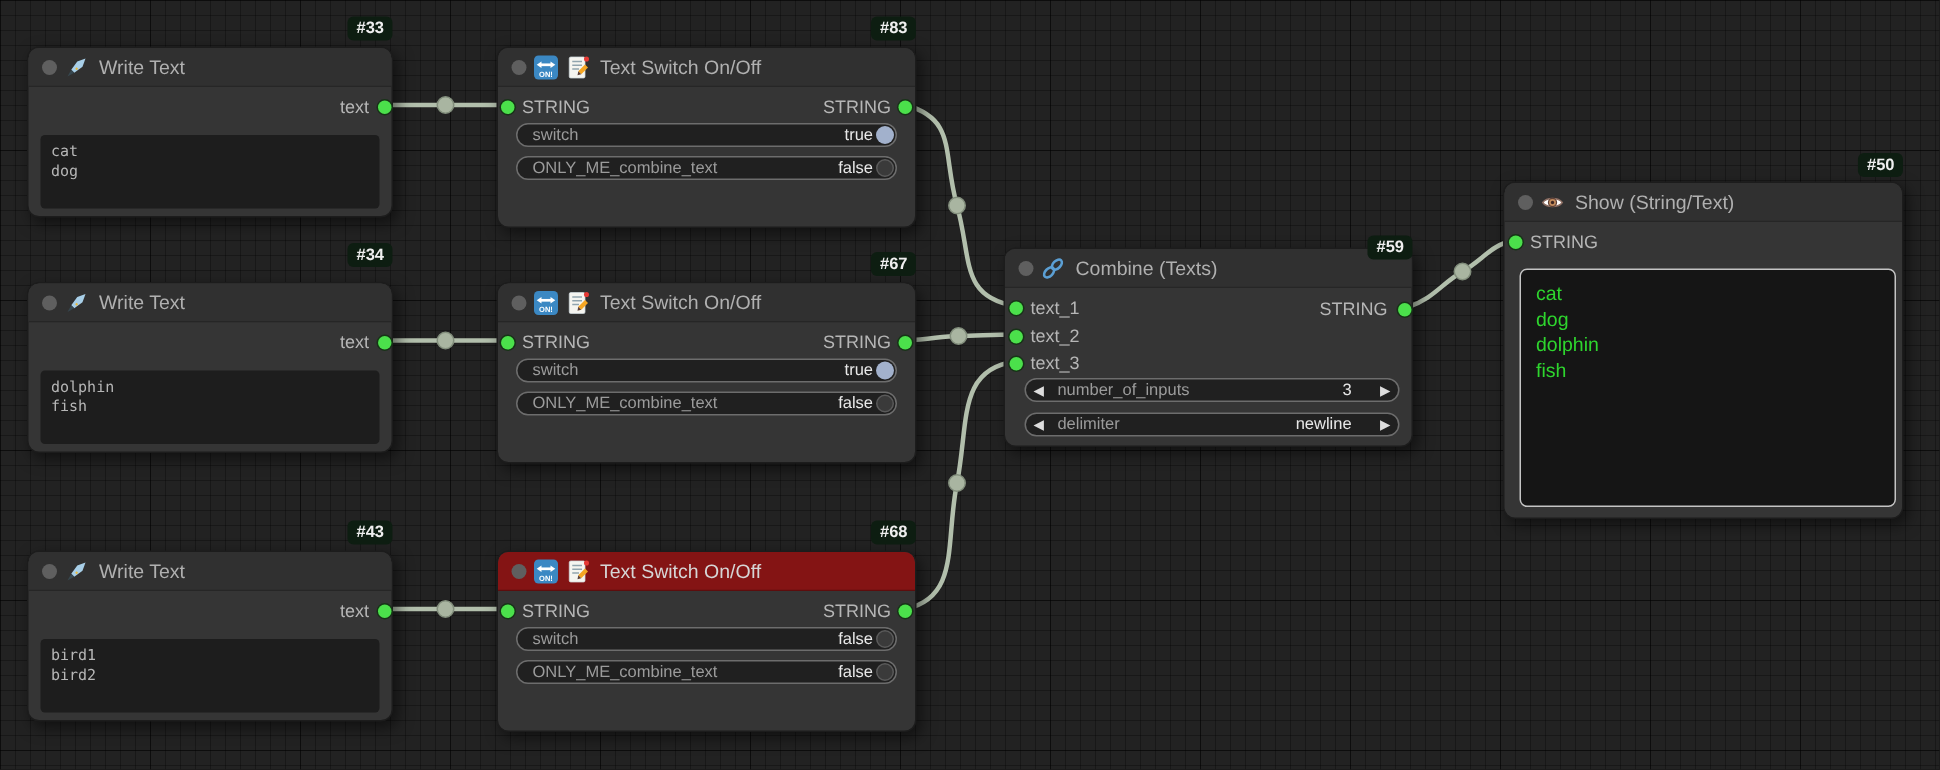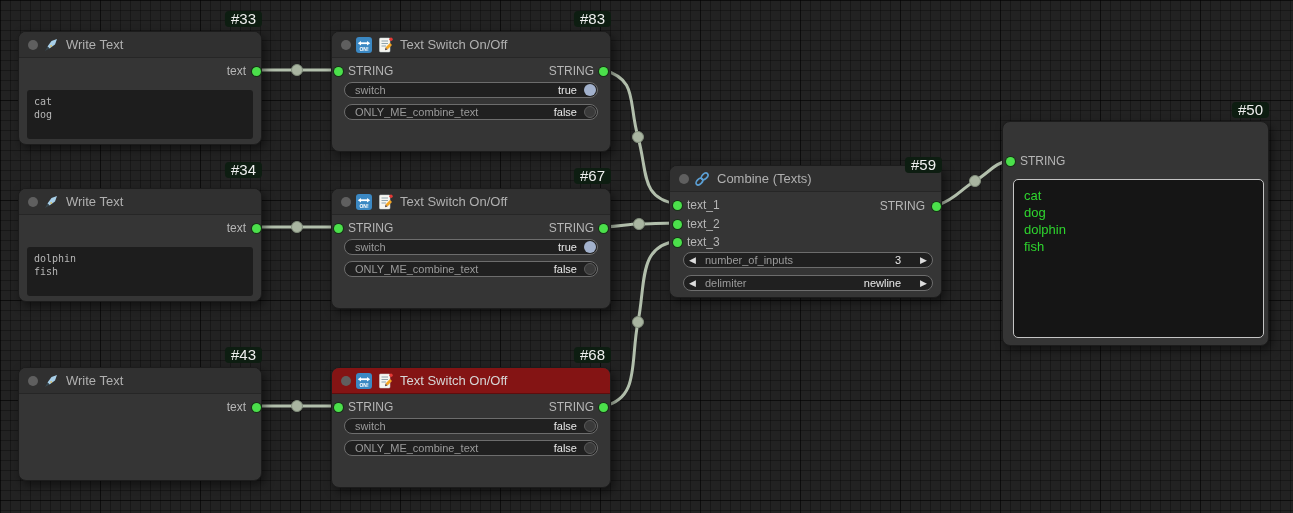--- a/index.html
+++ b/index.html
@@ -50,21 +50,21 @@
 
   .widget{
     position:absolute;left:12px;right:12px;height:16px;
     background:#202020;
     border:1px solid #6d6d6d;border-radius:9px;
     display:flex;align-items:center;
     font-size:11px;box-sizing:border-box;
   }
   .wlabel{color:#9b9b9b;margin-left:10px;flex:1;white-space:nowrap;overflow:hidden;}
   .combo .wlabel{margin-left:4px;}
-  .wvalue{color:#e8e8e8;margin-right:7px;white-space:nowrap;}
+  .wvalue{color:#e8e8e8;margin-right:2px;white-space:nowrap;}
   .combo .wvalue{margin-right:14px;}
   .arrow{color:#dddddd;font-size:9px;line-height:14px;margin:0 5px;cursor:pointer;}
   .toggle-knob{width:12px;height:12px;border-radius:50%;margin-right:1px;box-sizing:border-box;flex:0 0 auto;}
   .toggle-knob.on{background:#a2b1cc;}
   .toggle-knob.off{background:#3a3a3a;border:1px solid #5a5a5a;}
 
   .textbox{
     position:absolute;left:8px;right:8px;
     background:#1d1d1d;border-radius:3px;
     color:#b6b6b6;
@@ -75,22 +75,22 @@
   .showbox{
     position:absolute;
     background:#151515;
     border:1px solid #c4c4c4;border-radius:5px;
     color:#2ed52e;font-size:13px;line-height:17px;
     padding:7px 10px;white-space:pre;box-sizing:border-box;overflow:hidden;
   }
   .badge{
     position:absolute;z-index:3;transform:translateX(-100%);
     background:#0d1d11;color:#efefef;
-    font-size:15px;line-height:14px;
-    padding:1px 6px;border-radius:4px;white-space:nowrap;
+    font-size:11px;line-height:14px;
+    padding:1px 6px;border-radius:4px;white-space:nowrap;font-weight:bold;
   }
 </style>
 </head>
 <body>
 
 <div id="canvas">
 
   <svg class="wires" width="1293" height="513">
     <path class="wire" d="M258,70 L338,70"></path>
     <path class="wire" d="M258,227 L338,227"></path>
@@ -154,20 +154,22 @@
       <span class="collapse-dot"></span>
       <svg class="icon16" viewBox="0 0 16 16">
         <path d="M14 2 L8.5 4 L4.5 9.5 L6.5 11.5 L12 7.5 Z" fill="#a8cfe8"></path>
         <path d="M4.5 9.5 L2 14 L6.5 11.5 Z" fill="#37474f"></path>
         <path d="M7.6 8.4 L8.6 9.4" stroke="#e8b93e" stroke-width="1.4"></path>
       </svg>
       <span class="title-text">Write Text</span>
     </div>
     <span class="plabel right" style="right:15px;top:31px">text</span>
     <span class="port-dot" style="right:0px;top:35px"></span>
+    <div class="textbox" style="top:58px;height:49px">bird1
+bird2</div>
   </div>
 
   <div class="node" style="left:331px;top:31px;width:280px;height:121px">
     <div class="titlebar">
       <span class="collapse-dot"></span>
       <svg class="icon16" viewBox="0 0 16 16">
         <rect width="16" height="16" rx="3" fill="#3b88c3"></rect>
         <path d="M1.8 6.2 L5 4 L5 8.4 Z" fill="#fff"></path>
           <path d="M14.2 6.2 L11 4 L11 8.4 Z" fill="#fff"></path>
         <rect x="4.6" y="5.3" width="6.8" height="1.8" fill="#fff"></rect>
@@ -301,20 +303,29 @@
     </div>
     <div class="widget combo" style="left:13px;right:8px;top:109px">
       <span class="arrow">◀</span>
       <span class="wlabel">delimiter</span>
       <span class="wvalue">newline</span>
       <span class="arrow">▶</span>
     </div>
   </div>
 
   <div class="node" style="left:1002px;top:121px;width:267px;height:225px">
+    <div class="titlebar">
+      <span class="collapse-dot"></span>
+      <svg class="icon16" viewBox="0 0 16 16">
+        <path d="M1.5 8 C4 4.4 12 4.4 14.5 8 C12 11.6 4 11.6 1.5 8 Z" fill="#fff" stroke="#8d6e63"></path>
+        <circle cx="8" cy="8" r="2.7" fill="#c18a5c" stroke="#5d4037" stroke-width="0.8"></circle>
+        <circle cx="8" cy="8" r="1.1" fill="#3e2723"></circle>
+      </svg>
+      <span class="title-text">Show (String/Text)</span>
+    </div>
     <span class="port-dot" style="left:3px;top:35px"></span>
     <span class="plabel" style="left:17px;top:31px">STRING</span>
     <div class="showbox" style="left:10px;top:57px;width:251px;height:159px">cat
 dog
 dolphin
 fish</div>
   </div>
 
 </div>
 

